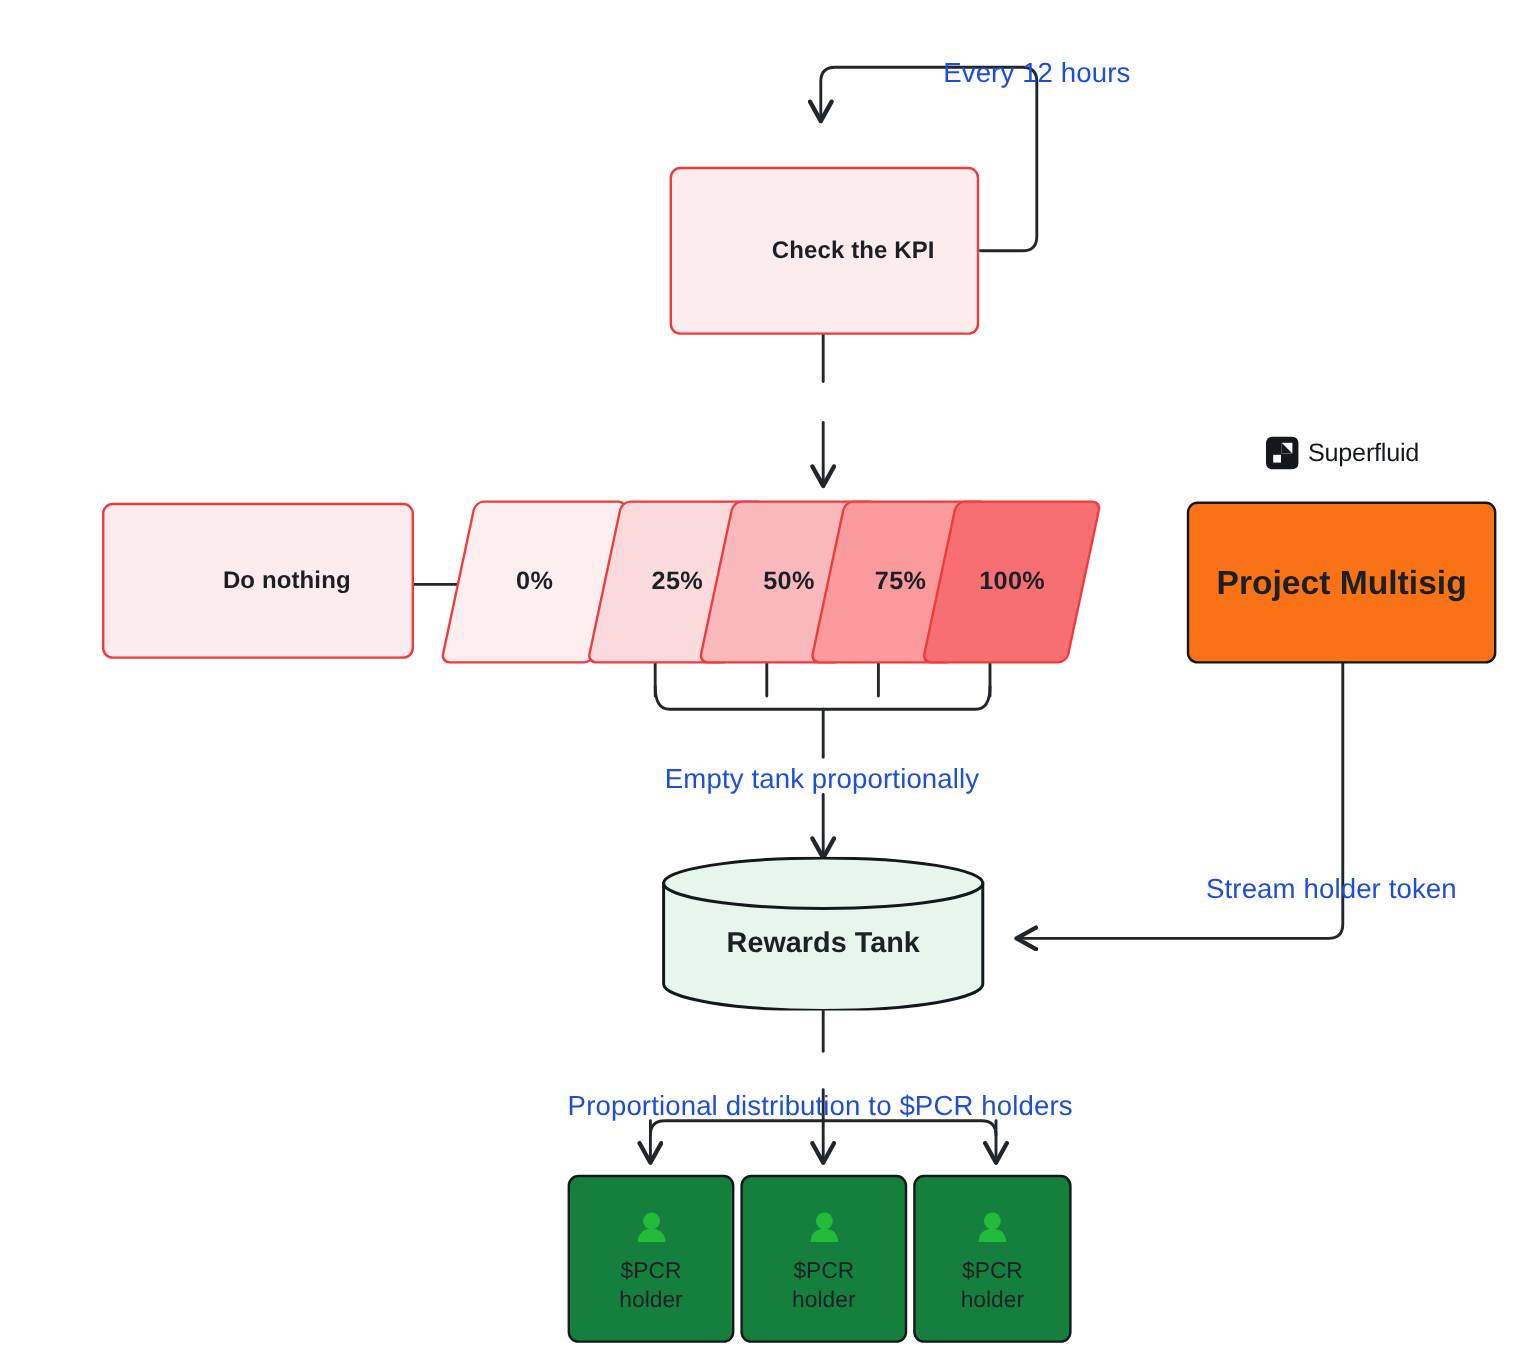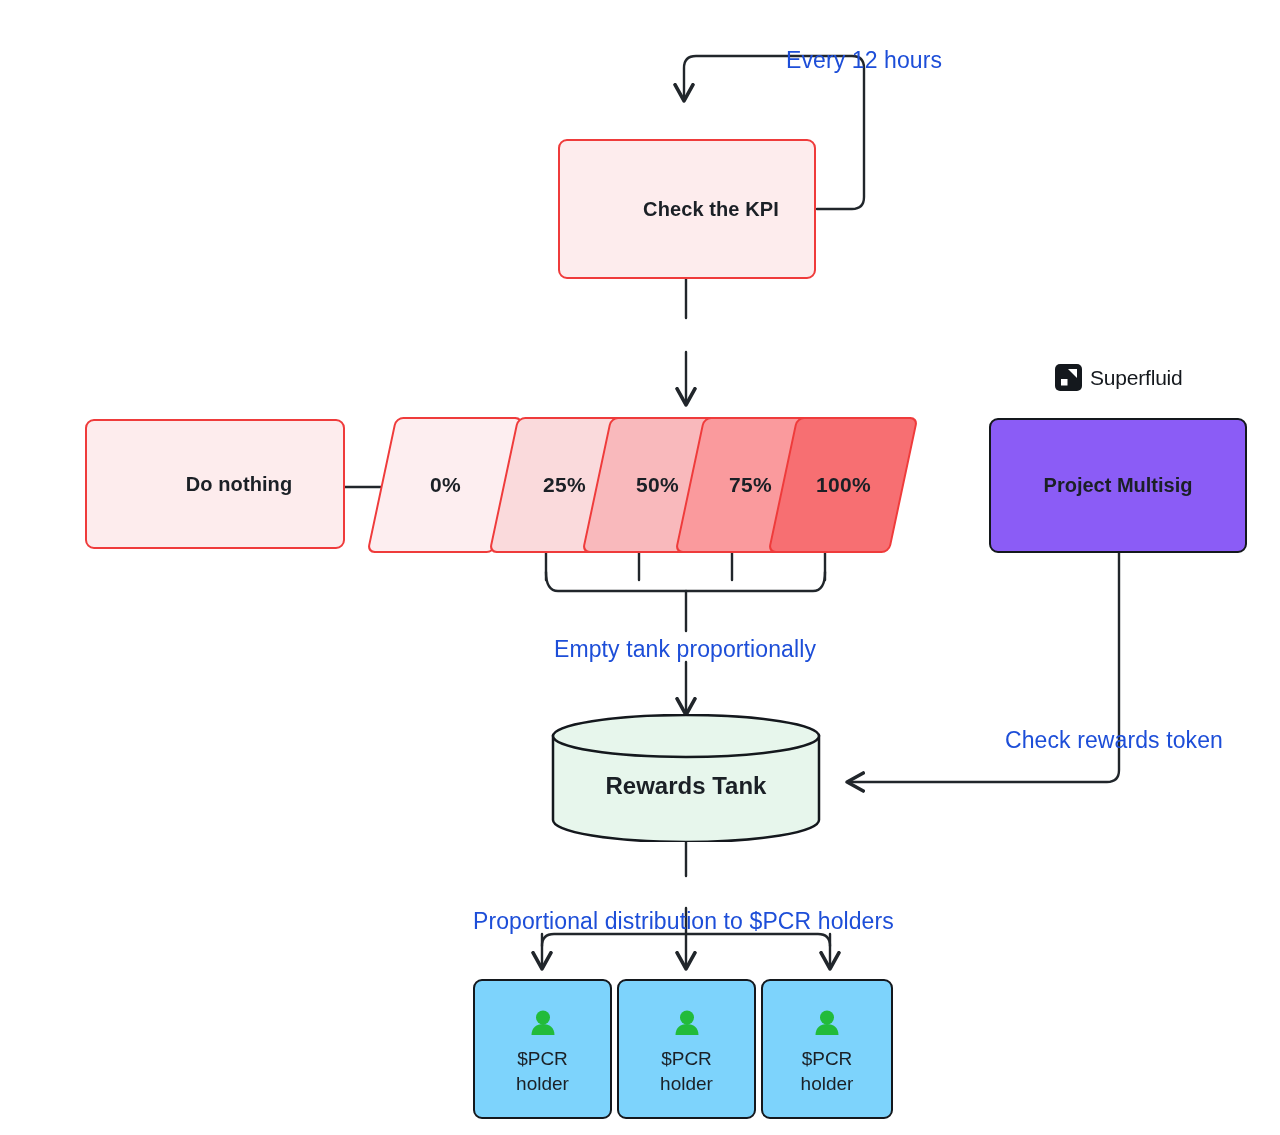--- a/index.html
+++ b/index.html
@@ -34,26 +34,26 @@
     border:2.5px solid #ef3b3b;
     border-radius:9px;
     color:#1b2026;
     font-weight:bold;
     font-size:20px;
     letter-spacing:.1px;
     padding-left:48px;
   }
   
   .box-green{
-    background:#8b5cf6;
+    background:#f97316;
     border:2.5px solid #14181d;
     border-radius:9px;
     color:#1b2026;
     font-weight:bold;
-    font-size:20px;
+    font-size:28px;
   }
   
   .slant{
     position:absolute;
     box-sizing:border-box;
     border:2px solid #ef3b3b;
     border-radius:8px;
     transform:skewX(-12deg);
     display:flex;
     align-items:center;
@@ -86,21 +86,21 @@
     transform:translateY(-50%);
     text-align:center;
     font-weight:bold;
     font-size:24px;
     color:#1b2026;
   }
   
   .holder{
     position:absolute;
     box-sizing:border-box;
-    background:#7dd3fc;
+    background:#15803d;
     border:2.5px solid #14181d;
     border-radius:9px;
     display:flex;
     flex-direction:column;
     align-items:center;
     justify-content:center;
     gap:2px;
     padding-top:6px;
   }
   .holder .htext{
@@ -248,17 +248,17 @@
     </span>
     <span class="htext">$PCR</span>
     <span class="htext">holder</span>
   </div>
 
   <div class="elabel" style="left:786px; top:47px;">Every 12 hours</div>
 
 
   <div class="elabel" style="left:554px; top:636px;">Empty tank proportionally</div>
 
-  <div class="elabel" style="left:1005px; top:727px;">Check rewards token</div>
+  <div class="elabel" style="left:1005px; top:727px;">Stream holder token</div>
 
   <div class="elabel" style="left:473px; top:908px;">Proportional distribution to $PCR holders</div>
 
 </div>
 
 </body></html>

